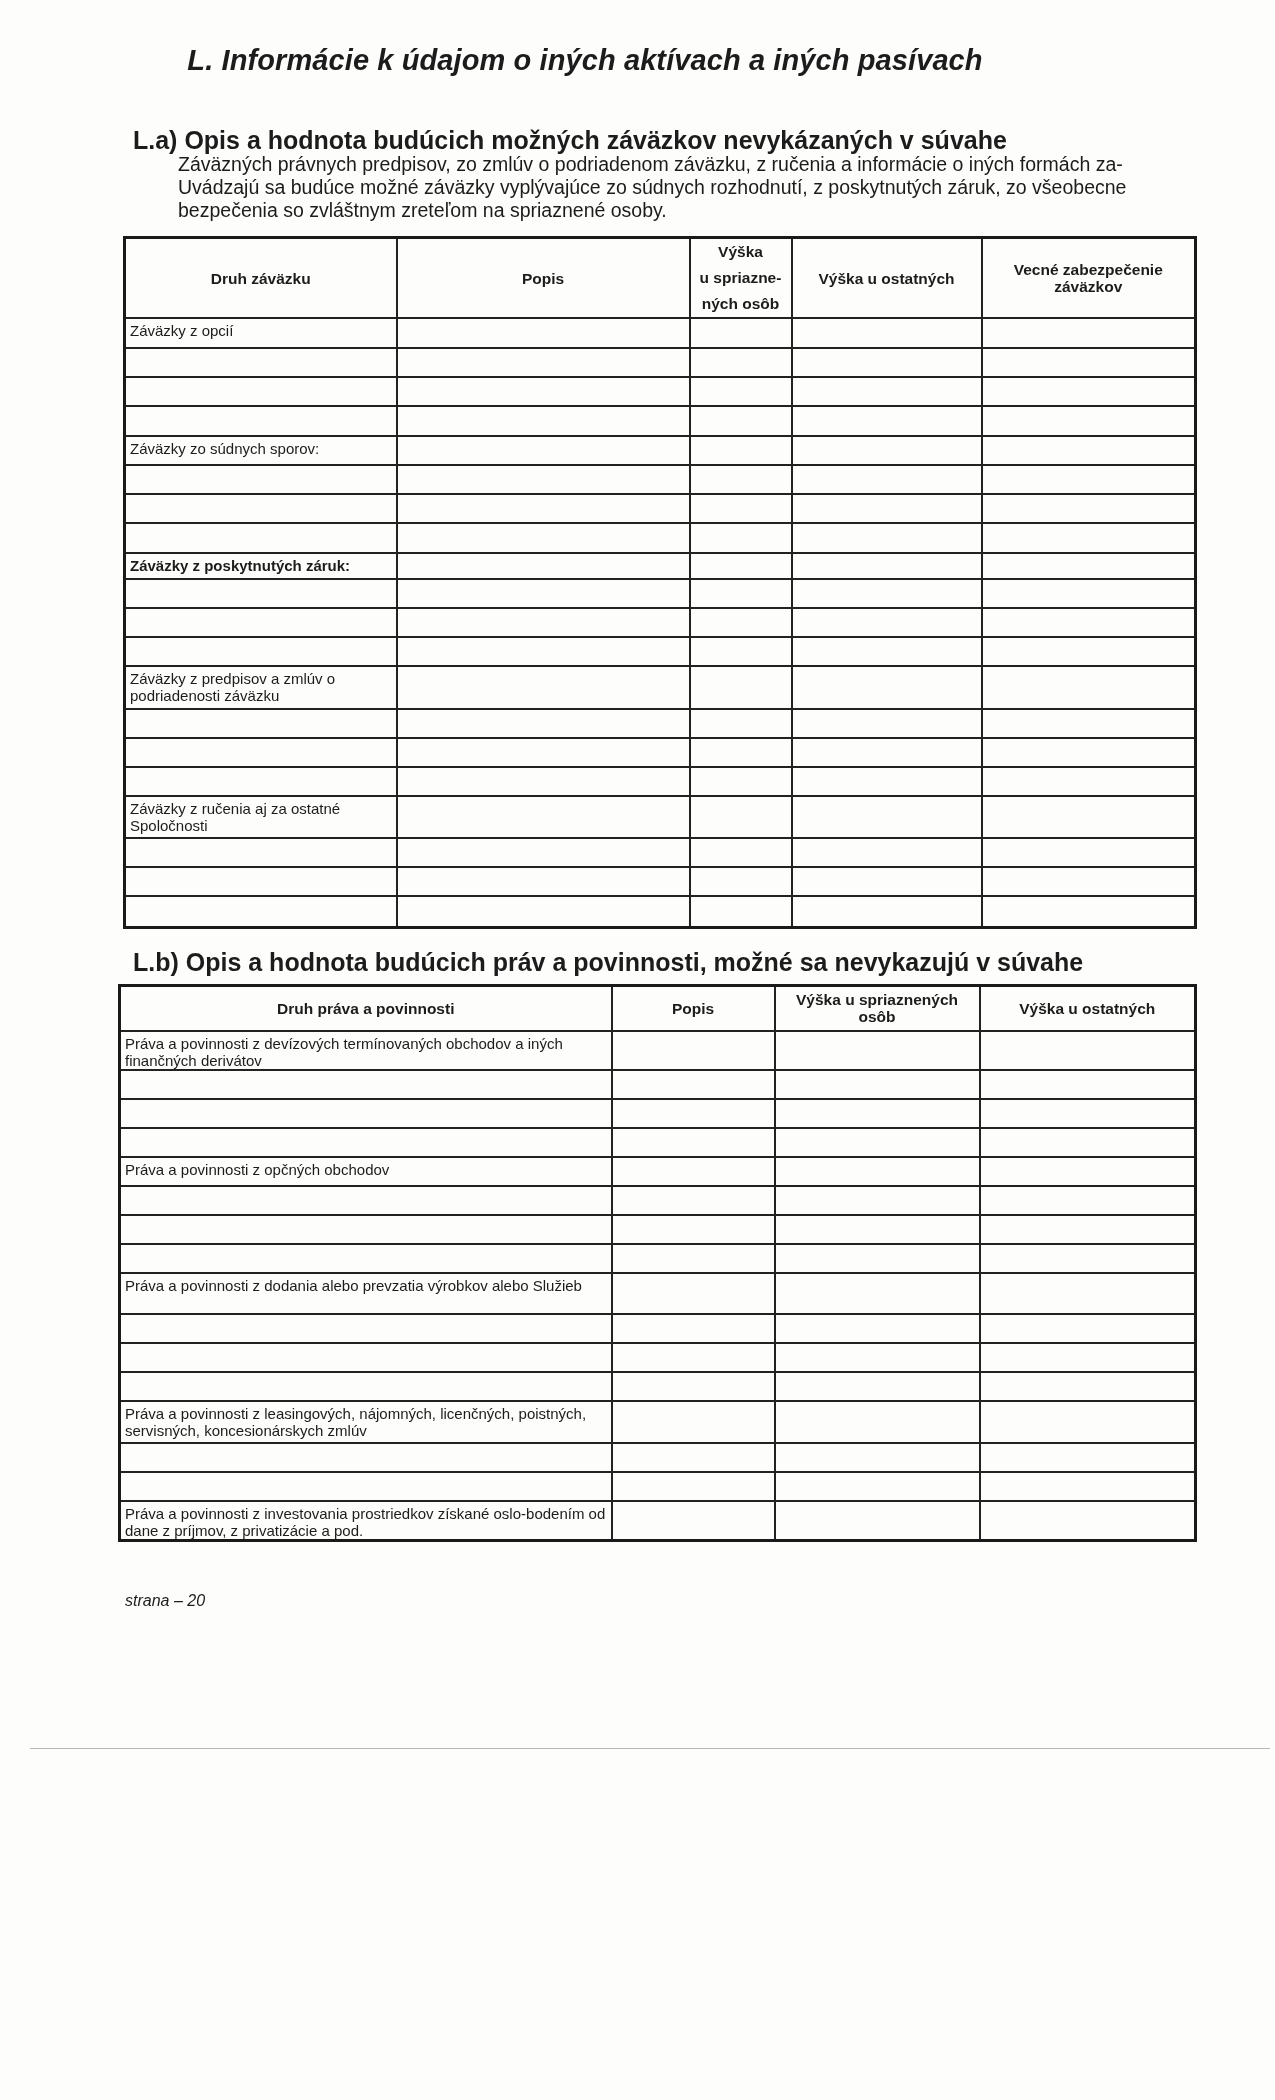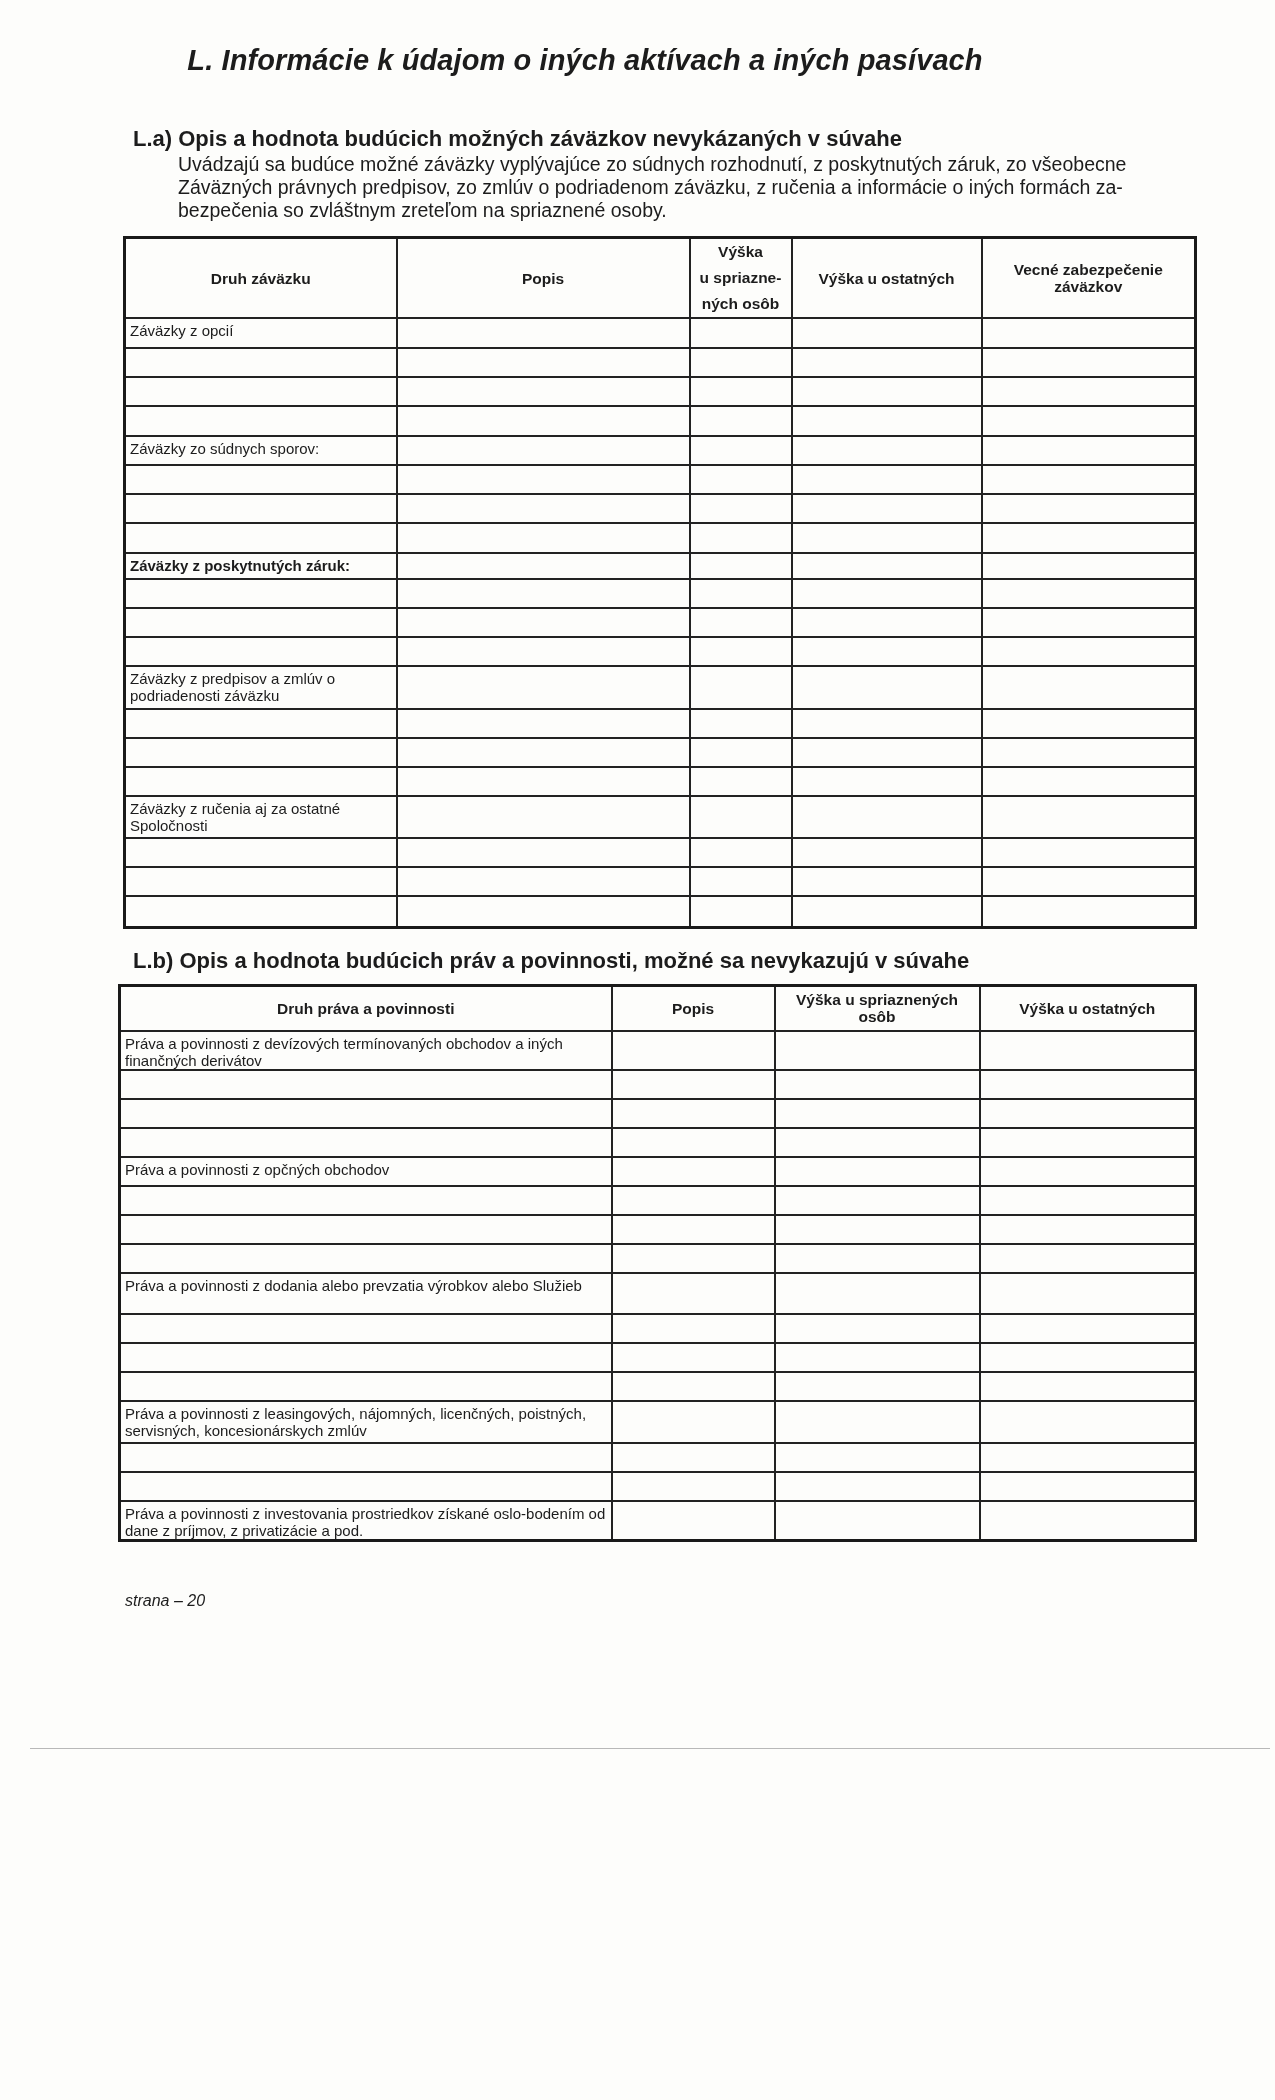--- a/index.html
+++ b/index.html
@@ -6,21 +6,21 @@
   body {
     width: 1275px; height: 2100px; background: #fdfdfb;
     position: relative; overflow: hidden;
     font-family: "Liberation Sans", sans-serif; color: #1c1c1c;
   }
   .abs { position: absolute; }
   .page-title {
     left: 0; width: 1146px; top: 44px; text-align: center;
     font-size: 29px; font-weight: bold; font-style: italic; letter-spacing: 0.1px; margin-left: 12px;
   }
-  .sec-title { font-size: 22px; font-weight: bold; white-space: nowrap; text-align: center; }
+  .sec-title { font-size: 25px; font-weight: bold; white-space: nowrap; text-align: center; }
   .intro { font-size: 19.5px; line-height: 23px; }
   table.grid {
     position: absolute; border-collapse: collapse; table-layout: fixed;
     border: 3px solid #1a1a1a;
   }
   table.grid td, table.grid th {
     border: 2px solid #222; padding: 0 4px; font-size: 15px; line-height: 17px;
     vertical-align: middle; overflow: hidden;
   }
   table.grid th { font-weight: bold; text-align: center; font-size: 15.5px; }
@@ -28,22 +28,22 @@
   .footer-page { font-size: 16px; font-style: italic; }
   .rule { height: 1px; background: #b8b8b8; }
 </style>
 </head>
 <body>
 
 <div class="abs page-title">L. Informácie k údajom o iných aktívach a iných pasívach</div>
 
 <div class="abs sec-title" style="left:133px; top:126px;">L.a) Opis a hodnota budúcich možných záväzkov nevykázaných v súvahe</div>
 <div class="abs intro" style="left:178px; top:153px; width:1020px;">
+  <div>Záväzných právnych predpisov, zo zmlúv o podriadenom záväzku, z ručenia a informácie o iných formách za-</div>
   <div>Uvádzajú sa budúce možné záväzky vyplývajúce zo súdnych rozhodnutí, z poskytnutých záruk, zo všeobecne</div>
-  <div>Záväzných právnych predpisov, zo zmlúv o podriadenom záväzku, z ručenia a informácie o iných formách za-</div>
   <div>bezpečenia so zvláštnym zreteľom na spriaznené osoby.</div>
 </div>
 
 <table class="grid" id="tableA" style="left:123px; top:236px; width:1071px;">
   <colgroup>
     <col style="width:272px">
       <col style="width:293px">
       <col style="width:102px">
       <col style="width:190px">
       <col style="width:214px">

